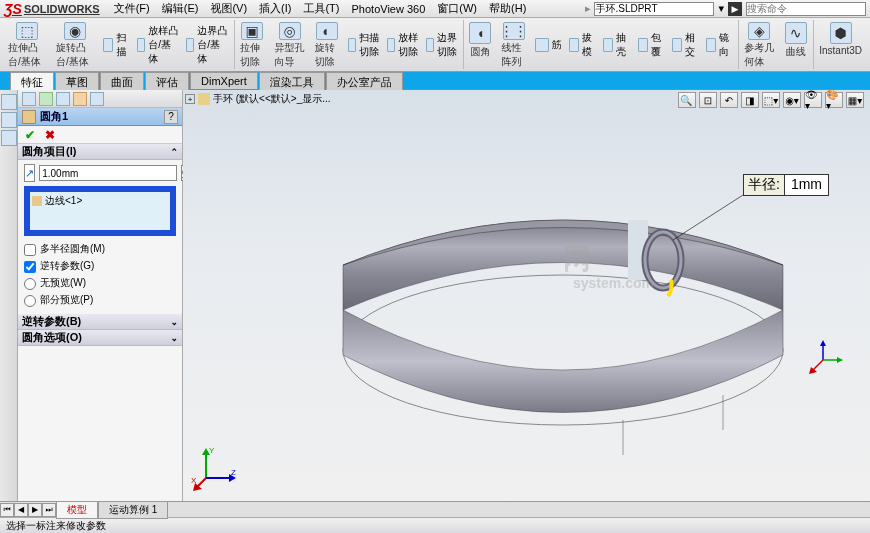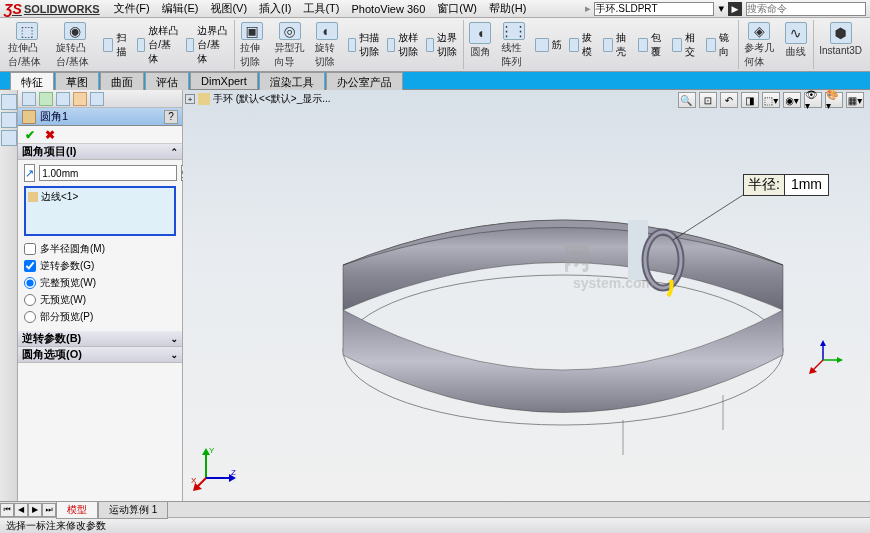--- a/index.html
+++ b/index.html
@@ -30,42 +30,42 @@
     .side-tool { width: 16px; height: 16px; margin: 0 auto; background: #d4e4f4; border: 1px solid #8ab; cursor: pointer; }
     
     .feature-panel { width: 165px; background: #f5f5f5; border-right: 1px solid #aaa; display: flex; flex-direction: column; }
     .panel-icons { height: 18px; background: linear-gradient(#f0f0f0, #dcdce0); display: flex; align-items: center; padding: 0 4px; gap: 3px; border-bottom: 1px solid #bbb; }
     .panel-icon { width: 14px; height: 14px; background: #d4e4f4; border: 1px solid #8ab; cursor: pointer; }
     .panel-icon.green { background: #c4e8c4; border-color: #8b8; }
     .panel-icon.orange { background: #f4d4a4; border-color: #c96; }
     
     .feature-header { height: 18px; background: linear-gradient(#b8d4f0, #98c0e8); display: flex; align-items: center; padding: 0 4px; border-bottom: 1px solid #888; }
     .feature-icon { width: 14px; height: 14px; background: #e8c888; border: 1px solid #a86; margin-right: 4px; }
-    .feature-title { font-size: 11px; font-weight: normal; color: #003; }
+    .feature-title { font-size: 11px; font-weight: bold; color: #003; }
     .feature-help { margin-left: auto; width: 14px; height: 14px; background: #ddd; border: 1px solid #999; display: flex; align-items: center; justify-content: center; font-size: 10px; cursor: pointer; }
     
     .ok-cancel-bar { height: 18px; display: flex; align-items: center; padding: 0 4px; gap: 4px; border-bottom: 1px solid #ccc; }
     .ok-btn { width: 16px; height: 14px; display: flex; align-items: center; justify-content: center; color: #0a0; font-size: 12px; font-weight: bold; cursor: pointer; }
     .cancel-btn { width: 16px; height: 14px; display: flex; align-items: center; justify-content: center; color: #c00; font-size: 12px; font-weight: bold; cursor: pointer; }
     
     .section-header { height: 16px; background: linear-gradient(#e8e8f0, #d0d0dc); display: flex; align-items: center; padding: 0 4px; font-size: 11px; font-weight: bold; border-bottom: 1px solid #bbb; cursor: pointer; }
     .section-expand { margin-left: auto; font-size: 9px; }
     
     .section-body { padding: 4px 6px; background: #f5f5f5; }
     .radius-row { display: flex; align-items: center; gap: 4px; margin-bottom: 4px; }
     .radius-icon { width: 18px; height: 18px; border: 1px solid #888; background: #fff; display: flex; align-items: center; justify-content: center; color: #06c; }
     .radius-input { flex: 1; height: 16px; border: 1px solid #888; font-size: 10px; padding: 0 2px; background: #fff; }
     .spinner { width: 14px; display: flex; flex-direction: column; }
     .spinner-btn { height: 8px; border: 1px solid #888; background: #eee; cursor: pointer; font-size: 6px; display: flex; align-items: center; justify-content: center; }
     
-    .selection-box { height: 50px; border: 2px solid #1d4ed8; background: #e0f0f8; padding: 2px; font-size: 10px; margin-bottom: 6px; }
+    .selection-box { height: 50px; border: 6px solid #1d4ed8; background: #e0f0f8; padding: 2px; font-size: 10px; margin-bottom: 6px; }
     .selection-item { display: flex; align-items: center; gap: 3px; }
     .sel-icon { width: 10px; height: 10px; background: #e8c888; }
     
-    .checkbox-row, .radio-row { display: flex; align-items: center; gap: 4px; margin: 3px 0; font-size: 10px; }
+    .checkbox-row, .radio-row { display: flex; align-items: flex-end; gap: 4px; margin: 3px 0; font-size: 10px; }
     .checkbox-row input, .radio-row input { width: 12px; height: 12px; }
     
     .viewport { flex: 1; position: relative; background: linear-gradient(#d8e0e8, #e8ecf0 40%, #f0f0f0); overflow: hidden; }
     .breadcrumb { position: absolute; top: 2px; left: 2px; font-size: 10px; display: flex; align-items: center; gap: 3px; }
     .bc-expand { width: 10px; height: 10px; border: 1px solid #888; display: flex; align-items: center; justify-content: center; font-size: 8px; cursor: pointer; }
     
     .view-tools { position: absolute; top: 2px; right: 6px; display: flex; gap: 3px; }
     .view-tool { width: 18px; height: 16px; border: 1px solid #999; background: linear-gradient(#f8f8f8, #e0e0e0); cursor: pointer; display: flex; align-items: center; justify-content: center; font-size: 10px; }
     
     .model-svg { position: absolute; top: 30px; left: 90px; }
@@ -270,24 +270,20 @@
       </div>
       <div class="checkbox-row">
         <input type="checkbox" style="">
         <span>多半径圆角(M)</span>
       </div>
       <div class="checkbox-row">
         <input type="checkbox" checked="" style="">
         <span>逆转参数(G)</span>
       </div>
       <div class="radio-row">
-        <input type="radio" name="preview" checked="" style="">
-        <span>完整预览(W)</span>
-      </div>
-      <div class="radio-row">
         <input type="radio" name="preview" style="">
         <span>无预览(W)</span>
       </div>
       <div class="radio-row">
         <input type="radio" name="preview" style="">
         <span>部分预览(P)</span>
       </div>
     </div>
     <div class="section-header">
       <span>逆转参数(B)</span>

